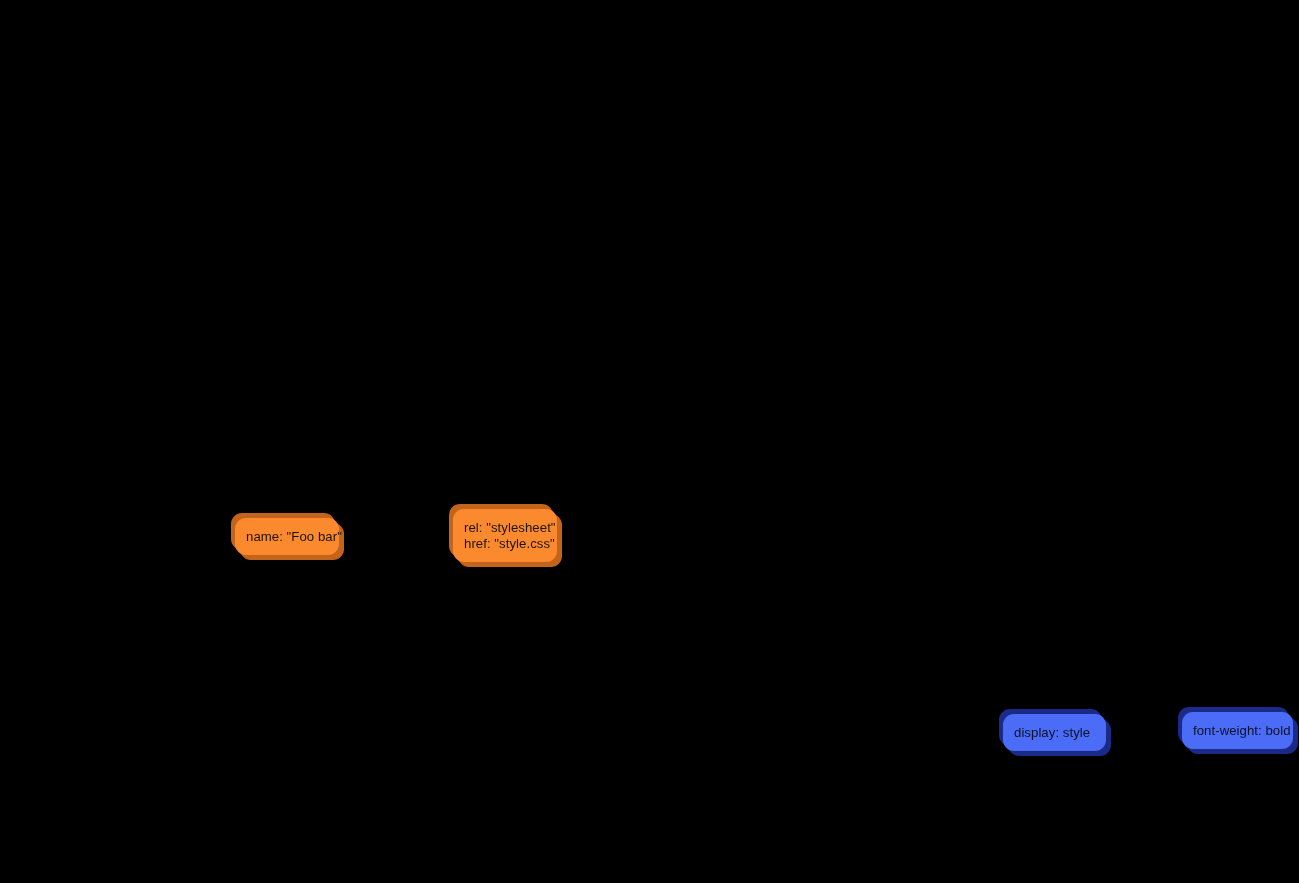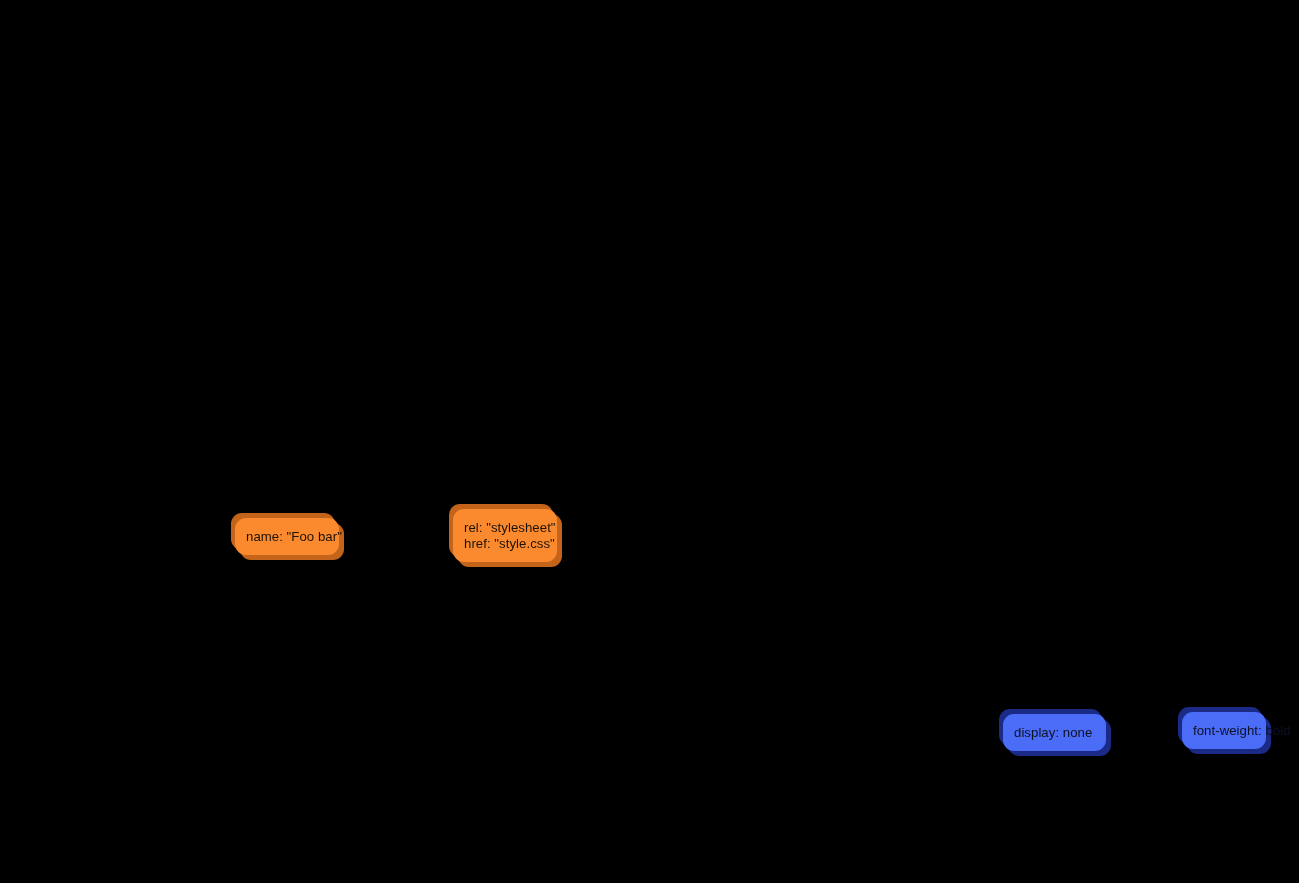--- a/index.html
+++ b/index.html
@@ -118,21 +118,21 @@
   #node-display .card {
     width: 103px;
     height: 37px;
   }
 
   #node-fontweight {
     left: 1182px;
     top: 712px;
   }
   #node-fontweight .card {
-    width: 84px;
+    width: 111px;
     height: 37px;
     justify-content: center;
   }
 </style>
 </head>
 <body>
 
 <div id="canvas">
 
   <div class="node orange" id="node-name">
@@ -149,21 +149,21 @@
     <div class="card">
       <div class="line">rel: "stylesheet"</div>
       <div class="line">href: "style.css"</div>
     </div>
   </div>
 
   <div class="node blue" id="node-display">
     <div class="card-back"></div>
     <div class="card-back2"></div>
     <div class="card">
-      <div class="line">display: none</div>
+      <div class="line">display: style</div>
     </div>
   </div>
 
   <div class="node blue" id="node-fontweight">
     <div class="card-back"></div>
     <div class="card-back2"></div>
     <div class="card">
       <div class="line">font-weight: bold</div>
     </div>
   </div>

